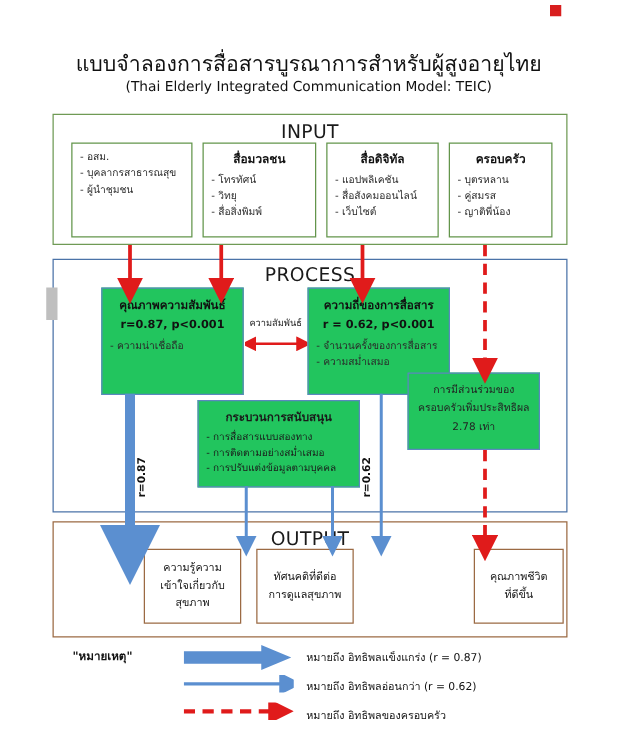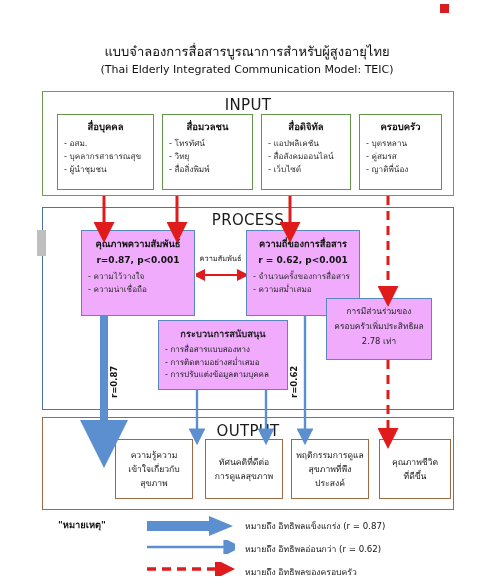--- a/index.html
+++ b/index.html
@@ -28,21 +28,21 @@
 
   
   .title-wrap {
     position: absolute;
     top: 44px;
     left: 0;
     width: 494px;
     text-align: center;
   }
   .title-th {
-    font-size: 13px;
+    font-size: 17px;
     line-height: 16px;
     color: #111;
   }
   .title-en {
     font-size: 11px;
     line-height: 16px;
     color: #111;
     margin-top: 2px;
   }
 
@@ -111,21 +111,21 @@
     top: 22px;
     width: 9px;
     height: 26px;
     background: #bfbfbf;
   }
 
   .proc-card {
     position: absolute;
     box-sizing: border-box;
     border: 1.2px solid #5b87bf;
-    background: #f0abfc;
+    background: #22c55e;
     padding: 5px 6px 0 6px;
   }
   .proc-title {
     text-align: center;
     font-size: 9.3px;
     font-weight: bold;
     color: #111;
     margin-bottom: 4px;
   }
   .proc-stat {
@@ -265,21 +265,20 @@
 
 <div class="title-wrap">
   <div class="title-th">แบบจำลองการสื่อสารบูรณาการสำหรับผู้สูงอายุไทย</div>
   <div class="title-en">(Thai Elderly Integrated Communication Model: TEIC)</div>
 </div>
 
 <div class="section" id="input-section">
   <div class="section-label">INPUT</div>
 
   <div class="input-card" style="left:14px; width:97px;">
-    <div class="card-title">สื่อบุคคล</div>
     <div class="card-li">- อสม.</div>
     <div class="card-li">- บุคลากรสาธารณสุข</div>
     <div class="card-li">- ผู้นำชุมชน</div>
   </div>
 
   <div class="input-card" style="left:218px; width:90px;">
     <div class="card-title">สื่อดิจิทัล</div>
     <div class="card-li">- แอปพลิเคชัน</div>
     <div class="card-li">- สื่อสังคมออนไลน์</div>
     <div class="card-li">- เว็บไซต์</div>
@@ -300,21 +299,20 @@
   </div>
 </div>
 
 <div class="section" id="process-section">
   <div class="section-label">PROCESS</div>
   <div class="proc-handle"></div>
 
   <div class="proc-card" id="card-quality">
     <div class="proc-title">คุณภาพความสัมพันธ์</div>
     <div class="proc-stat">r=0.87, p&lt;0.001</div>
-    <div class="proc-li">- ความไว้วางใจ</div>
     <div class="proc-li">- ความน่าเชื่อถือ</div>
   </div>
 
   <div id="rel-label">ความสัมพันธ์</div>
 
   <svg id="rel-arrow" viewBox="0 0 50 12">
     <defs>
       <marker id="rhL" markerWidth="6" markerHeight="6" refX="5" refY="3" orient="auto">
         <path d="M6,0 L6,6 L0,3 z" fill="#e01b1b"></path>
       </marker>
@@ -360,27 +358,20 @@
     </div>
   </div>
 
   <div class="out-card" style="left:162px; width:78px;">
     <div class="out-text">
       <span>ทัศนคติที่ดีต่อ</span><br>
       <span>การดูแลสุขภาพ</span>
     </div>
   </div>
 
-  <div class="out-card" style="left:248px; width:78px;">
-    <div class="out-text">
-      <span>พฤติกรรมการดูแล</span><br>
-      <span>สุขภาพที่พึง</span><br>
-      <span>ประสงค์</span>
-    </div>
-  </div>
 
   <div class="out-card" style="left:336px; width:72px;">
     <div class="out-text">
       <span>คุณภาพชีวิต</span><br>
       <span>ที่ดีขึ้น</span>
     </div>
   </div>
 </div>
 
 <div id="legend">

